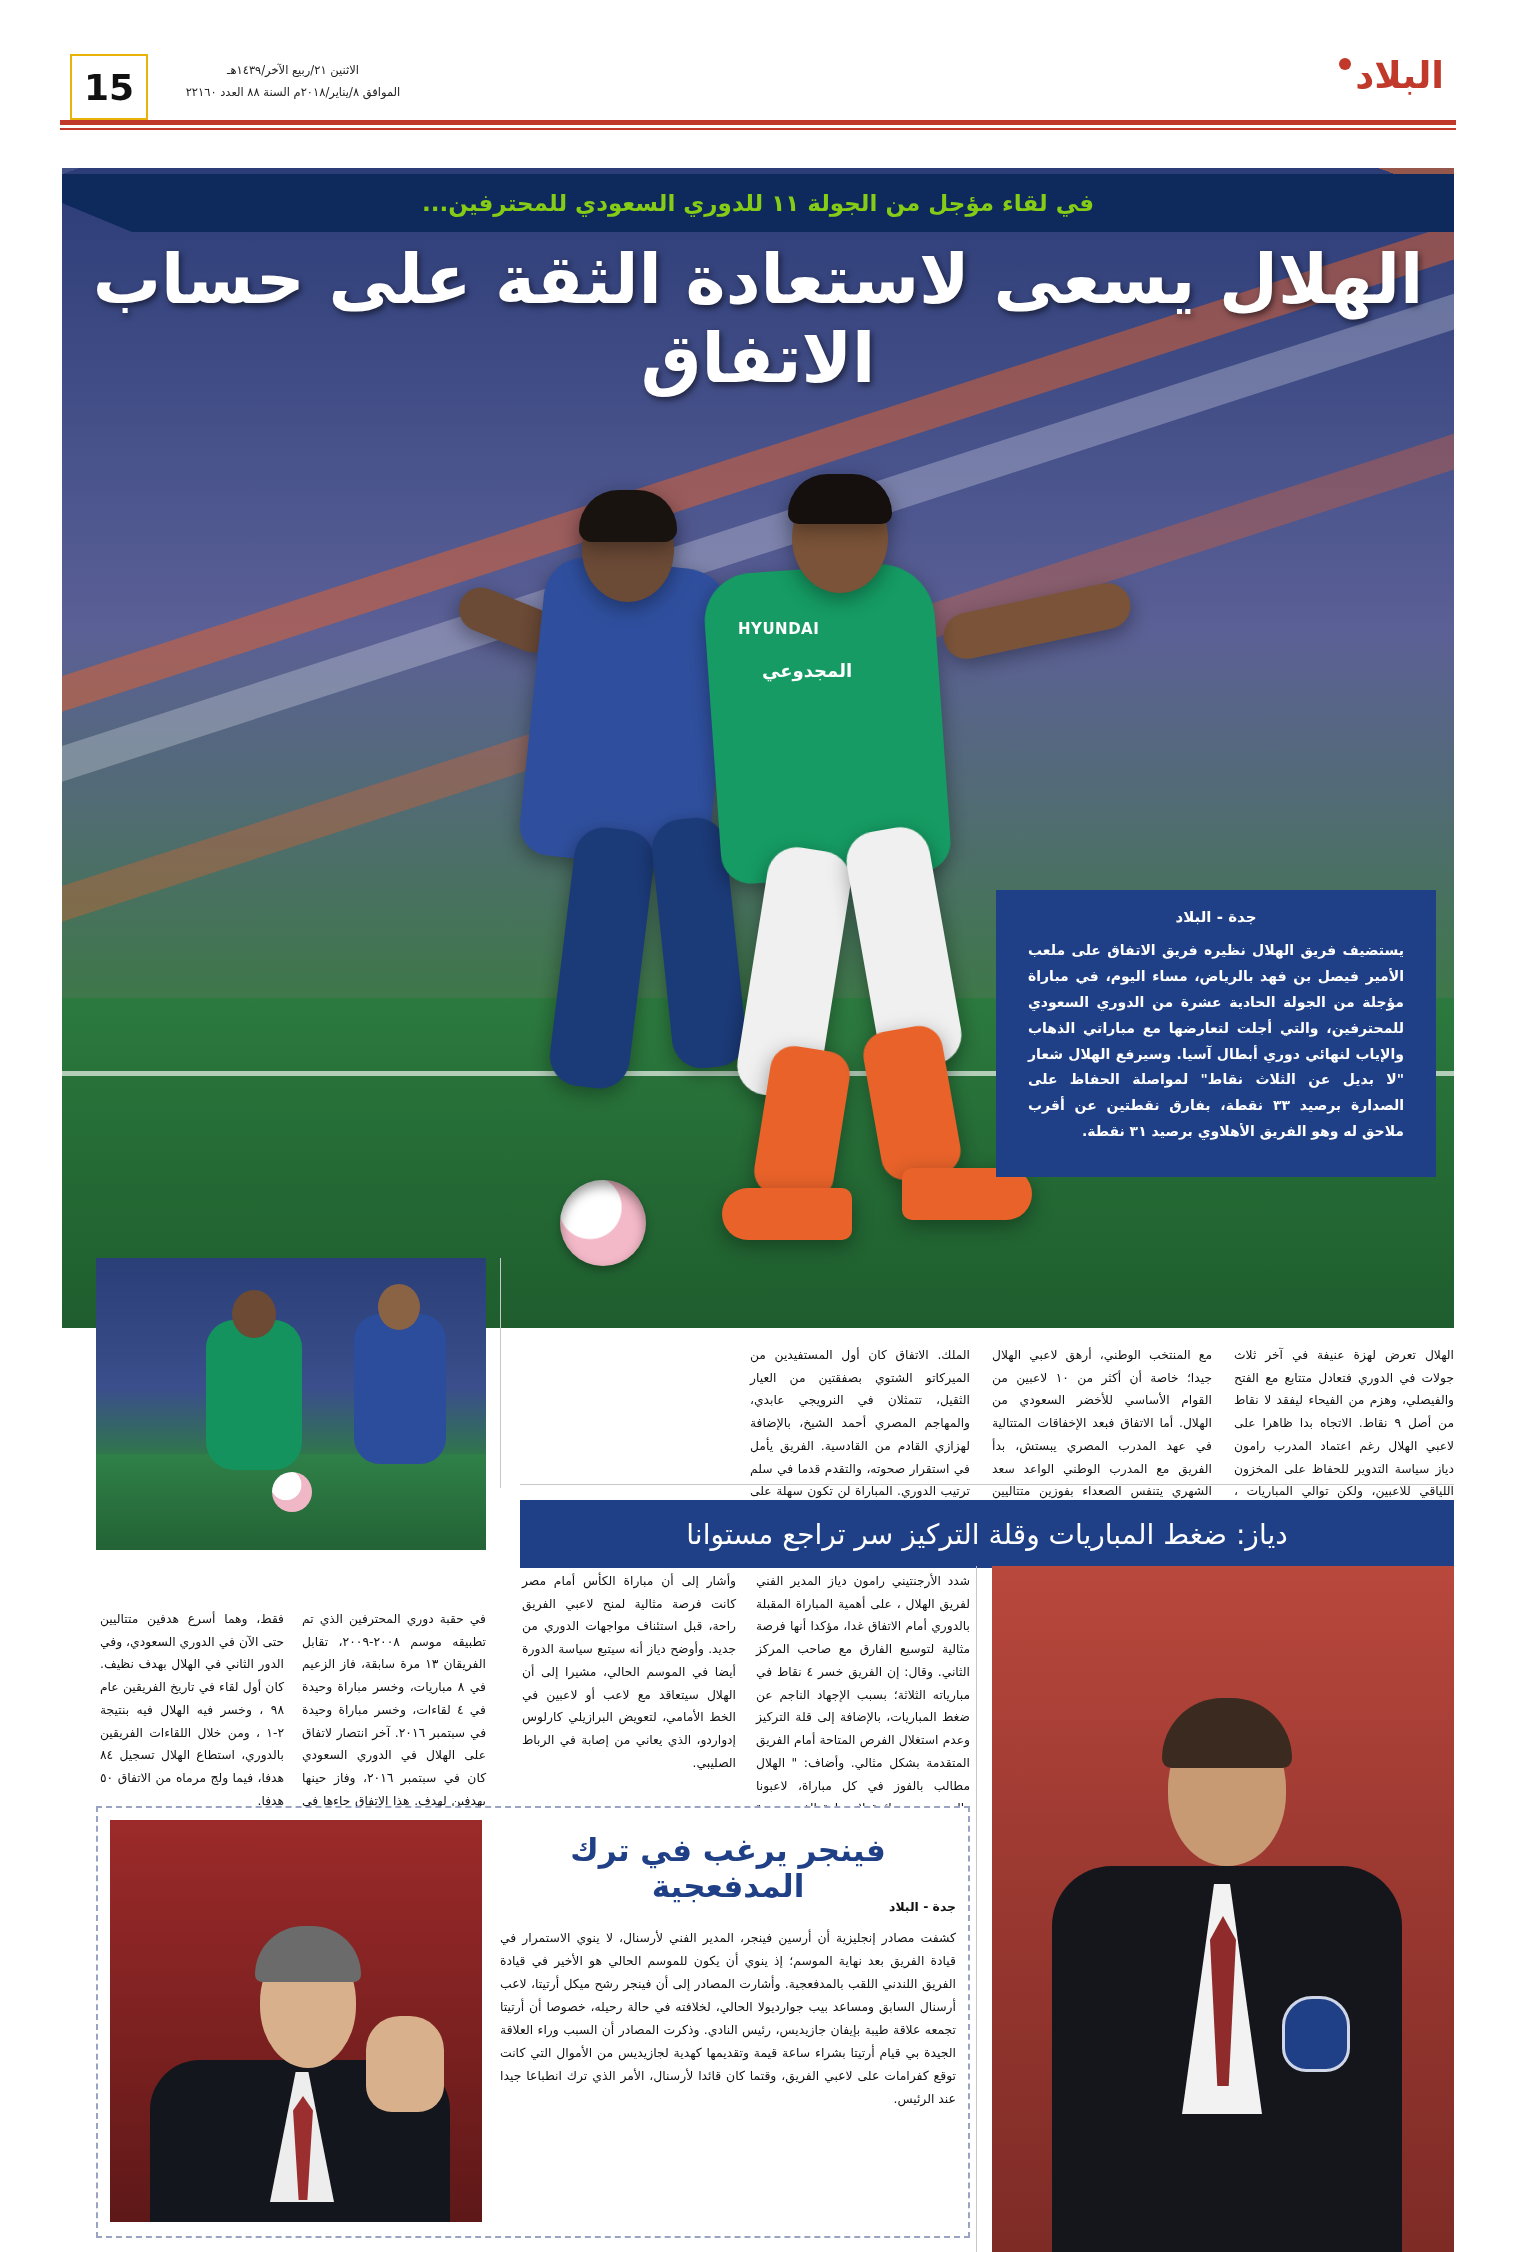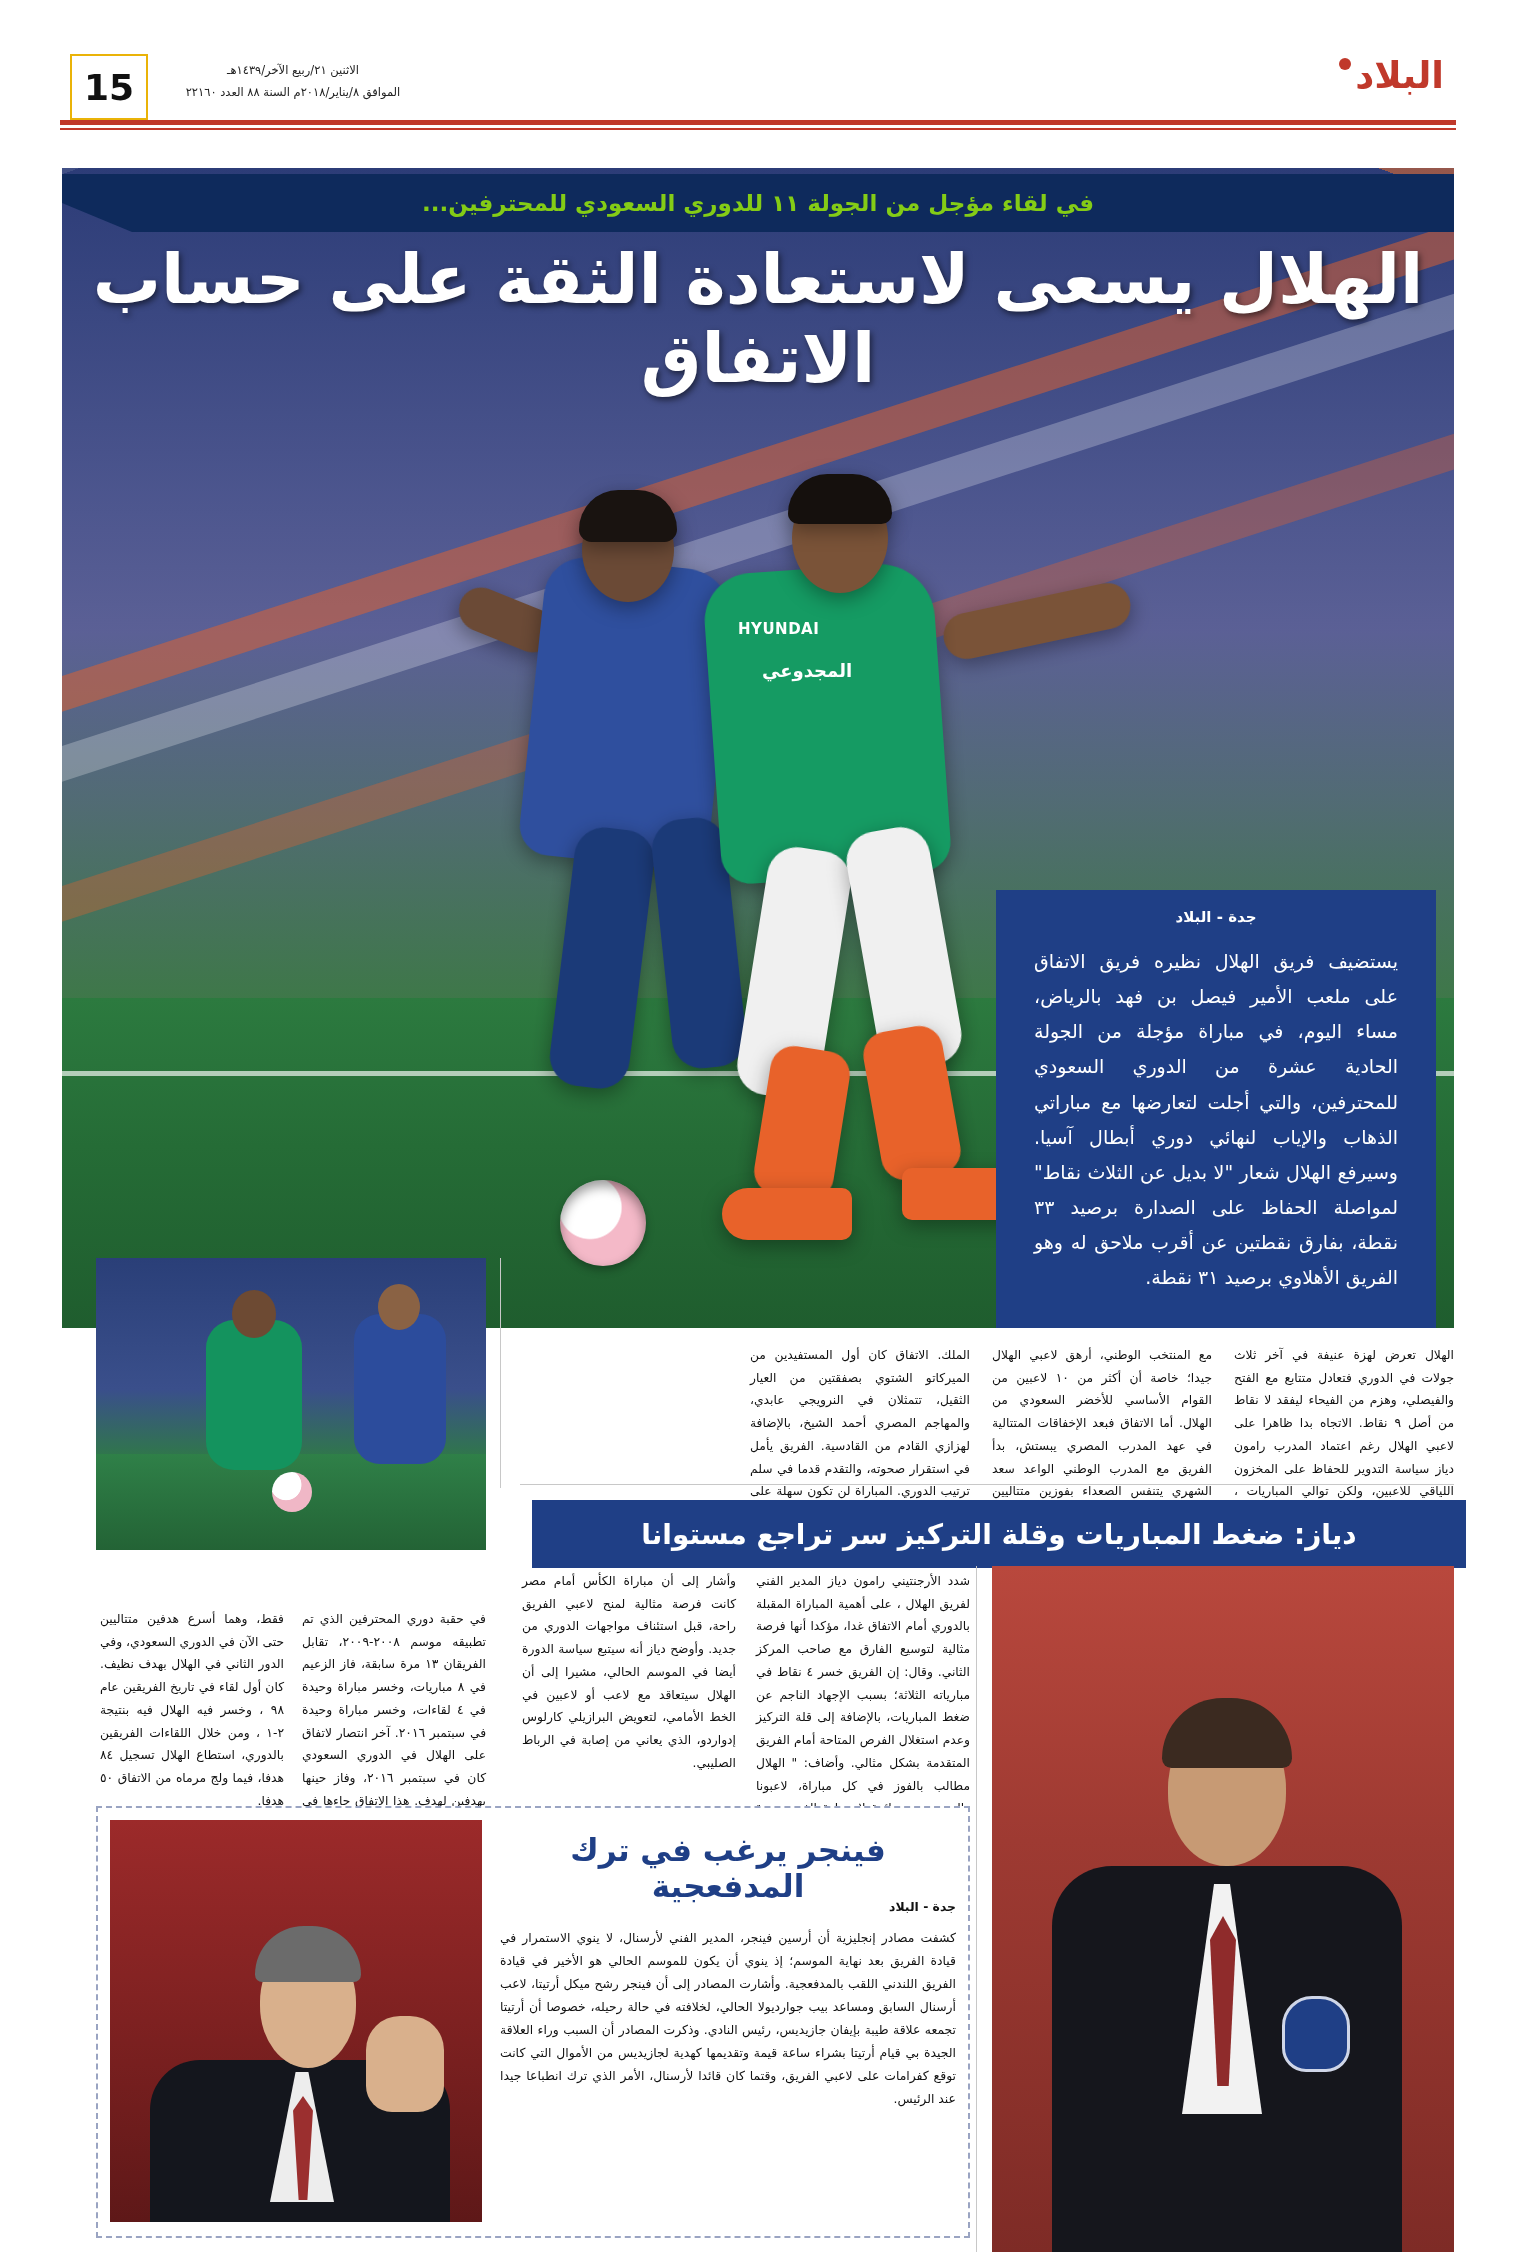--- a/index.html
+++ b/index.html
@@ -311,25 +311,26 @@
     box-sizing: border-box;
   }
   .lead-box .byline {
     font-family: "DejaVu Sans", sans-serif;
     font-weight: bold;
     font-size: 15px;
     text-align: center;
     margin-bottom: 10px;
   }
   .lead-box p {
-    margin: 18px;
-    font-family: "DejaVu Sans", sans-serif;
-    font-size: 19px;
+    margin: 12px;
+    font-family: "DejaVu Sans", sans-serif;
+    font-size: 14px;
     line-height: 1.85;
     text-align: justify;
+    font-weight: bold;
   }
 
   
   .subcols {
     position: absolute;
     top: 1344px;
     left: 520px;
     width: 934px;
     display: flex;
     gap: 22px;
@@ -415,23 +416,22 @@
     top: 1500px;
     left: 520px;
     width: 934px;
     height: 68px;
     background: #1f3f86;
     color: #fff;
     display: flex;
     align-items: center;
     justify-content: center;
     font-family: "DejaVu Sans", sans-serif;
-    font-weight: bold;
+    font-weight: normal;
     font-size: 28px;
-    margin-left: 12px;
   }
   .diaz-cols {
     position: absolute;
     top: 1570px;
     left: 522px;
     width: 448px;
     display: flex;
     gap: 20px;
     direction: rtl;
   }

